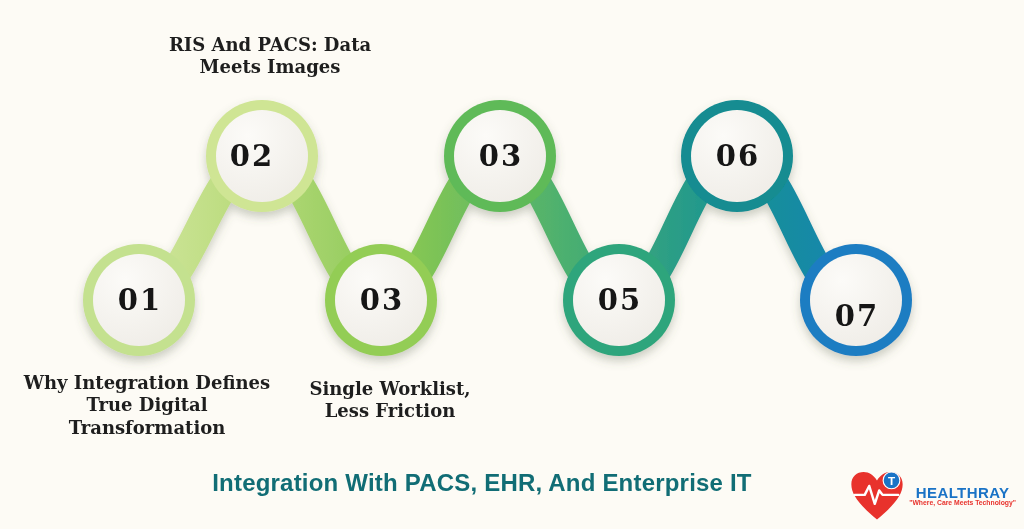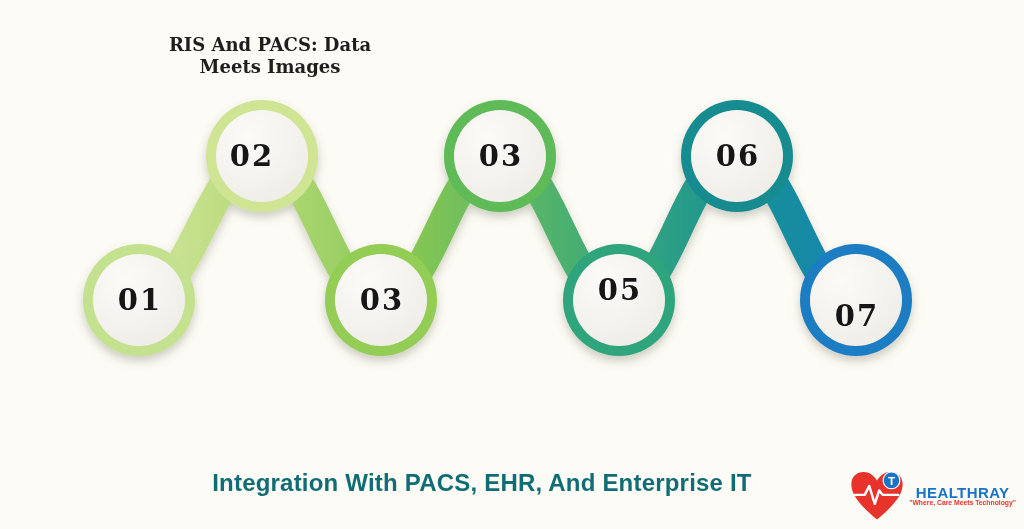--- a/index.html
+++ b/index.html
@@ -129,26 +129,31 @@
       <circle cx="619" cy="300" r="46" fill="url(#innerGrad)"></circle>
       <circle cx="737" cy="156" r="46" fill="url(#innerGrad)"></circle>
       <circle cx="856" cy="300" r="46" fill="url(#innerGrad)"></circle>
     </g>
   </svg>
 
   <div class="num" style="left:139px; top:300px">01</div>
   <div class="num" style="left:251px; top:156px">02</div>
   <div class="num" style="left:381px; top:300px">03</div>
   <div class="num" style="left:500px; top:156px">03</div>
-  <div class="num" style="left:619px; top:290px">05</div>
+  <div class="num" style="left:619px; top:300px">05</div>
   <div class="num" style="left:737px; top:156px">06</div>
   <div class="num" style="left:856px; top:316px">07</div>
 
+  <div class="step-label" style="left:147px; top:372px">Why Integration Defines
+True Digital
+Transformation</div>
   <div class="step-label" style="left:270px; top:34px">RIS And PACS: Data
 Meets Images</div>
+  <div class="step-label" style="left:390px; top:378px">Single Worklist,
+Less Friction</div>
 
   <div class="page-title" style="color: rgb(17, 109, 117);">Integration With PACS, EHR, And Enterprise IT</div>
 
   <div class="logo">
     <svg width="58" height="54" viewBox="0 0 52 48" aria-hidden="true">
       <path d="M26 45 C10 32 3 22.5 3 13.5 C3 6.5 8 2.5 14 2.5 C19 2.5 23 5.5 26 10 C29 5.5 33 2.5 38 2.5 C44 2.5 49 6.5 49 13.5 C49 22.5 42 32 26 45 Z" fill="#e8322c"></path>
       <polyline points="6,23 15,23 19,15 24,31 28,19 31,23 45,23" fill="none" stroke="#ffffff" stroke-width="2.2" stroke-linejoin="round" stroke-linecap="round"></polyline>
       <circle cx="39" cy="10" r="7.5" stroke="#ffffff" stroke-width="1" fill="#1a73c6"></circle>
       <text x="39" y="13.8" text-anchor="middle" font-family="Liberation Sans, sans-serif" font-weight="bold" font-size="10.5" fill="#ffffff">T</text>
     </svg>

